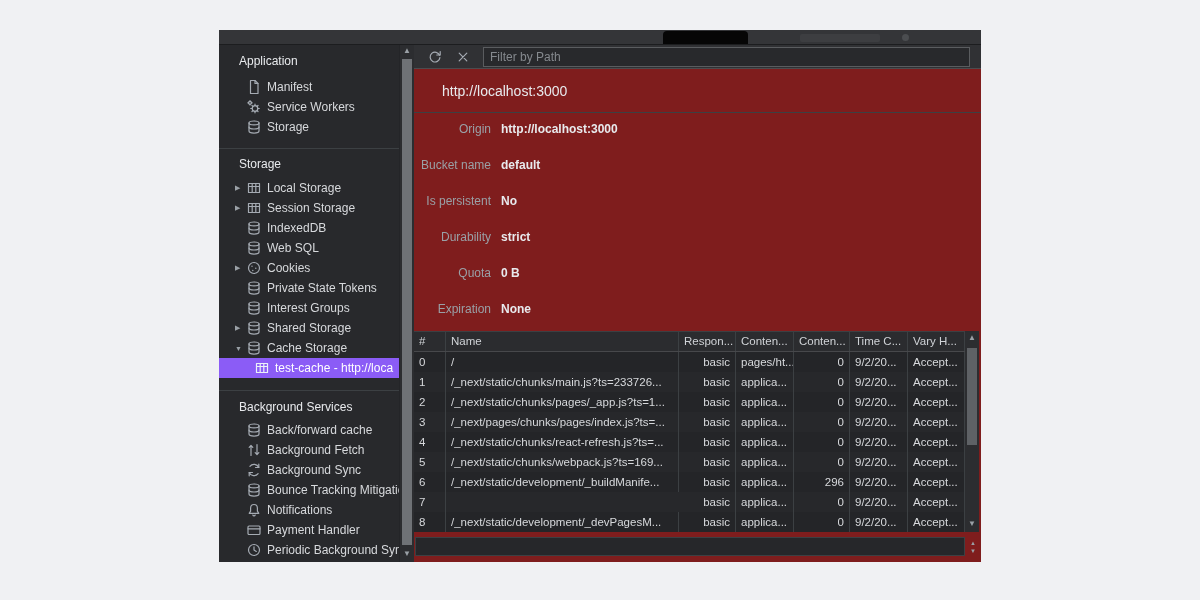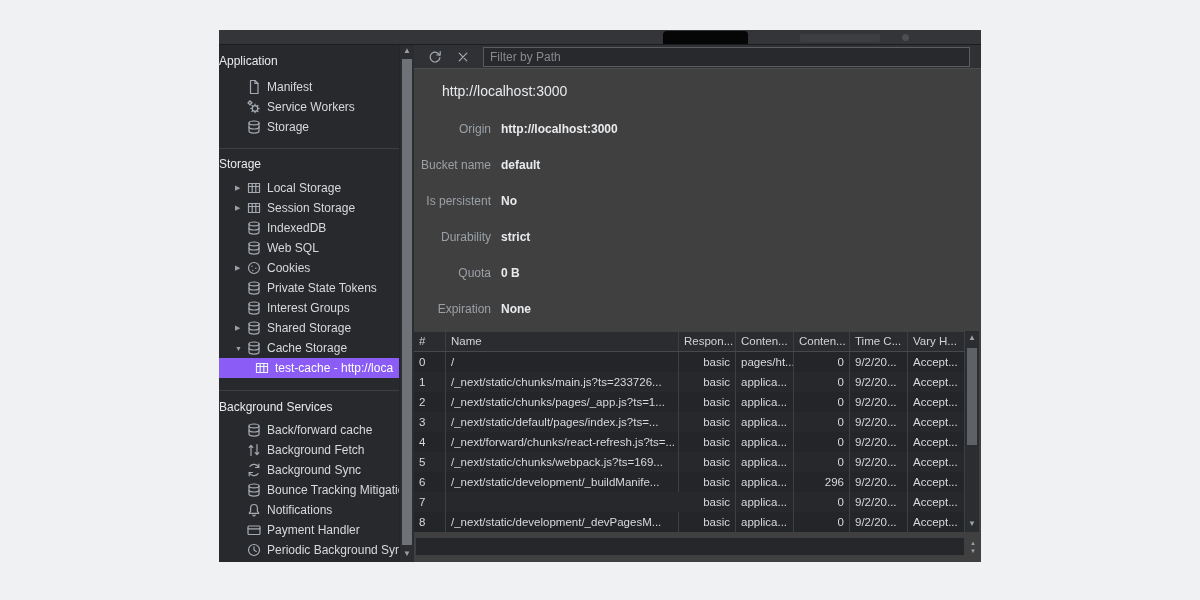--- a/index.html
+++ b/index.html
@@ -10,38 +10,38 @@
   #devtools { position:absolute; left:219px; top:30px; width:762px; height:532px; background:#242528; }
 
   
   #tabstrip { position:absolute; left:0; top:0; right:0; height:14px; background:#343538; border-bottom:1px solid #1c1d1f; }
   #tabstrip .tab-active { position:absolute; left:444px; top:1px; width:85px; height:13px; background:#060606; border-radius:4px 4px 0 0; }
   #tabstrip .ctl { position:absolute; left:581px; top:4px; width:80px; height:8px; background:#3d3e41; border-radius:2px; }
   #tabstrip .dot { position:absolute; left:683px; top:4px; width:7px; height:7px; border-radius:50%; background:#4b4d50; }
 
   
   #sidebar { position:absolute; left:0; top:15px; width:180px; height:517px; background:#28292c; overflow:hidden; }
-  .sb-header { position:absolute; left:0; right:0; height:18px; line-height:18px; padding-left:0; color:#e8eaed; font-size:12px; white-space:nowrap; }
+  .sb-header { position:absolute; left:0; right:0; height:18px; line-height:18px; padding-left:20px; color:#e8eaed; font-size:12px; white-space:nowrap; }
   .sb-items { position:absolute; left:0; right:0; }
   .sb-item { height:20px; display:flex; align-items:center; padding-left:16px; color:#d7d9dc; font-size:12px; white-space:nowrap; overflow:hidden; cursor:default; }
   .sb-item .arrow { width:11px; flex:none; font-size:7px; color:#9aa0a6; }
   .sb-item .icon { width:16px; height:16px; flex:none; margin-right:5px; }
   .icon svg { display:block; width:100%; height:100%; }
   .sb-item.child { padding-left:24px; }
   .sb-item.selected { background:#8b5cf6; color:#ffffff; }
   .sb-item.selected .icon svg * { stroke:#eaf1f8; }
   .sb-divider { position:absolute; left:0; right:0; height:1px; background:#3c4043; }
 
   
   #sb-scroll { position:absolute; left:181px; top:15px; width:14px; height:517px; background:#2c2d30; }
   .scroll-arrow { position:absolute; left:0; right:0; text-align:center; color:#9aa0a6; font-size:8px; line-height:12px; height:12px; cursor:default; }
   #sb-scroll .thumb { position:absolute; left:2px; right:2px; top:14px; height:486px; background:#6f7276; }
 
   
-  #main { position:absolute; left:195px; top:15px; width:567px; height:517px; background:#404040; }
+  #main { position:absolute; left:195px; top:15px; width:567px; height:517px; background:#7f1d1d; }
   #toolbar { position:absolute; left:0; top:0; right:0; height:23px; background:#303134; border-bottom:1px solid #4b4c4f; display:flex; align-items:center; }
   .tb-icon { width:16px; height:16px; flex:none; cursor:pointer; }
   #refresh-btn { margin-left:13px; }
   #clear-btn { margin-left:12px; }
   #filter-input { flex:1; margin-left:12px; margin-right:11px; height:16px; background:#28292c; border:1px solid #5a5c5f; color:#e8eaed; font-size:12px; padding:1px 6px; font-family:"Liberation Sans", sans-serif; outline:none; }
   #filter-input::placeholder { color:#85898e; }
 
   #origin-title { position:absolute; left:28px; top:38px; font-size:14px; color:#e8eaed; font-weight:500; }
   #origin-divider { position:absolute; left:0; top:67px; right:0; height:1px; background:#3c4043; }
 
@@ -435,30 +435,30 @@
           <div class="t-cell" style="width: 32px;">2</div>
           <div class="t-cell" style="width: 233px;">/_next/static/chunks/pages/_app.js?ts=1...</div>
           <div class="t-cell al-right" style="width: 57px;">basic</div>
           <div class="t-cell" style="width: 58px;">applica...</div>
           <div class="t-cell al-right" style="width: 56px;">0</div>
           <div class="t-cell" style="width: 58px;">9/2/20...</div>
           <div class="t-cell" style="width: 57px;">Accept...</div>
         </div>
         <div class="t-row">
           <div class="t-cell" style="width: 32px;">3</div>
-          <div class="t-cell" style="width: 233px;">/_next/static/default/pages/index.js?ts=...</div>
+          <div class="t-cell" style="width: 233px;">/_next/pages/chunks/pages/index.js?ts=...</div>
           <div class="t-cell al-right" style="width: 57px;">basic</div>
           <div class="t-cell" style="width: 58px;">applica...</div>
           <div class="t-cell al-right" style="width: 56px;">0</div>
           <div class="t-cell" style="width: 58px;">9/2/20...</div>
           <div class="t-cell" style="width: 57px;">Accept...</div>
         </div>
         <div class="t-row">
           <div class="t-cell" style="width: 32px;">4</div>
-          <div class="t-cell" style="width: 233px;">/_next/forward/chunks/react-refresh.js?ts=...</div>
+          <div class="t-cell" style="width: 233px;">/_next/static/chunks/react-refresh.js?ts=...</div>
           <div class="t-cell al-right" style="width: 57px;">basic</div>
           <div class="t-cell" style="width: 58px;">applica...</div>
           <div class="t-cell al-right" style="width: 56px;">0</div>
           <div class="t-cell" style="width: 58px;">9/2/20...</div>
           <div class="t-cell" style="width: 57px;">Accept...</div>
         </div>
         <div class="t-row">
           <div class="t-cell" style="width: 32px;">5</div>
           <div class="t-cell" style="width: 233px;">/_next/static/chunks/webpack.js?ts=169...</div>
           <div class="t-cell al-right" style="width: 57px;">basic</div>

